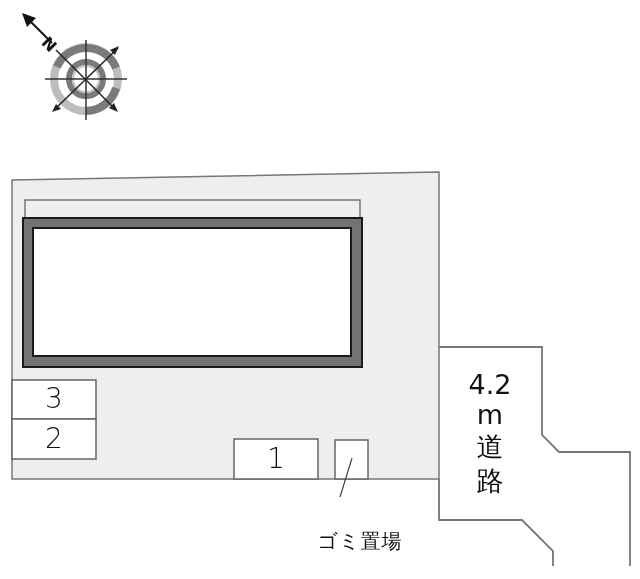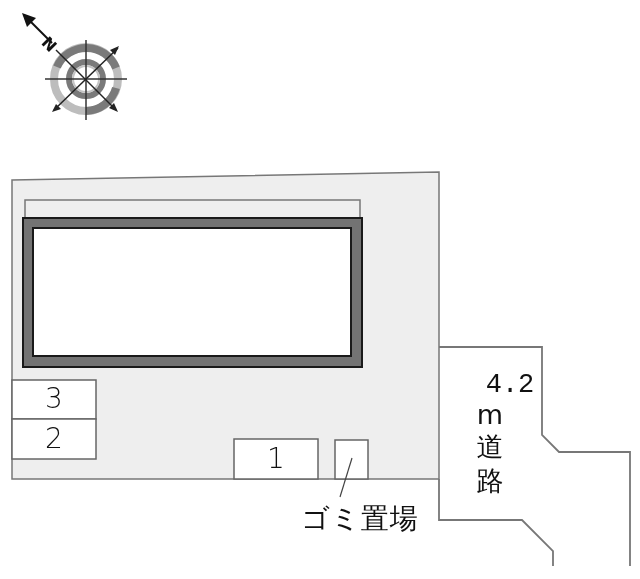--- a/index.html
+++ b/index.html
@@ -2,21 +2,21 @@
 <html><head>
 <meta charset="utf-8">
 <style>
   html, body { margin: 0; padding: 0; background: #ffffff; }
   body { width: 640px; height: 579px; position: relative; overflow: hidden;
          font-family: "DejaVu Sans", "Liberation Sans", sans-serif; }
   .map { position: absolute; left: 0; top: 0; width: 640px; height: 579px; }
   .label { position: absolute; color: #111; text-align: center; }
   .space-label { font-size: 28px; line-height: 1; font-weight: 300; }
   .road-label { font-size: 27px; line-height: 30px; width: 60px; }
-  .garbage-label { font-size: 28px; letter-spacing: 1px; }
+  .garbage-label { font-size: 20px; letter-spacing: 1px; margin-top: 28px; }
 </style>
 </head>
 <body>
 
 <svg class="map" width="640" height="579" viewBox="0 0 640 579" xmlns="http://www.w3.org/2000/svg">
 
   <g>
     <circle cx="86" cy="79" r="32" fill="none" stroke="#bdbdbd" stroke-width="8"></circle>
     <path d="M 57 67 A 32 32 0 0 1 116 68" fill="none" stroke="#7a7a7a" stroke-width="8"></path>
     <path d="M 116 88 A 32 32 0 0 1 86 111" fill="none" stroke="#7a7a7a" stroke-width="8"></path>
@@ -54,16 +54,16 @@
     <polyline points="439,479 439,520 522,520 553,551 553,566"></polyline>
   </g>
 </svg>
 
 <div class="label space-label" style="left:12px; top:385px; width:84px;">3</div>
 <div class="label space-label" style="left:12px; top:425px; width:84px;">2</div>
 <div class="label space-label" style="left:234px; top:445px; width:84px;">1</div>
 
 <div class="label garbage-label" style="left:300px; top:500px; width:120px;">ゴミ置場</div>
 
-<div class="label road-label" style="left:480px; top:370px;font-family:Liberation Mono, monospace;">4.2</div>
+<div class="label road-label" style="left:460px; top:370px;">4.2</div>
 <div class="label road-label" style="left:460px; top:400px;">m</div>
 <div class="label road-label" style="left:460px; top:432px;">道</div>
 <div class="label road-label" style="left:460px; top:466px;">路</div>
 
 </body></html>

